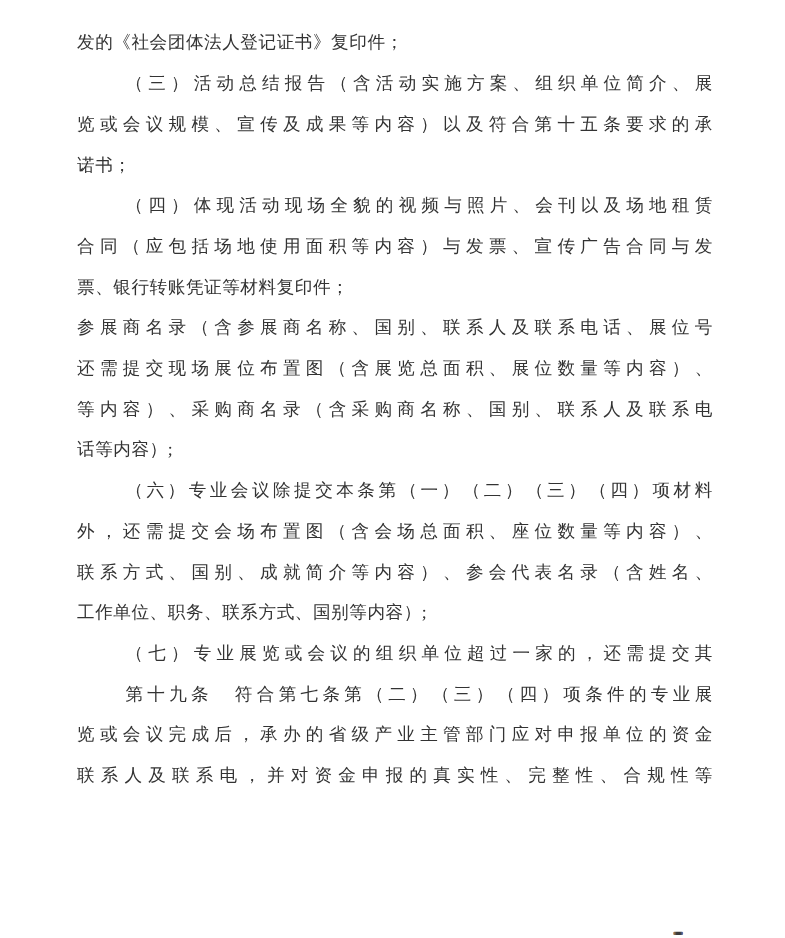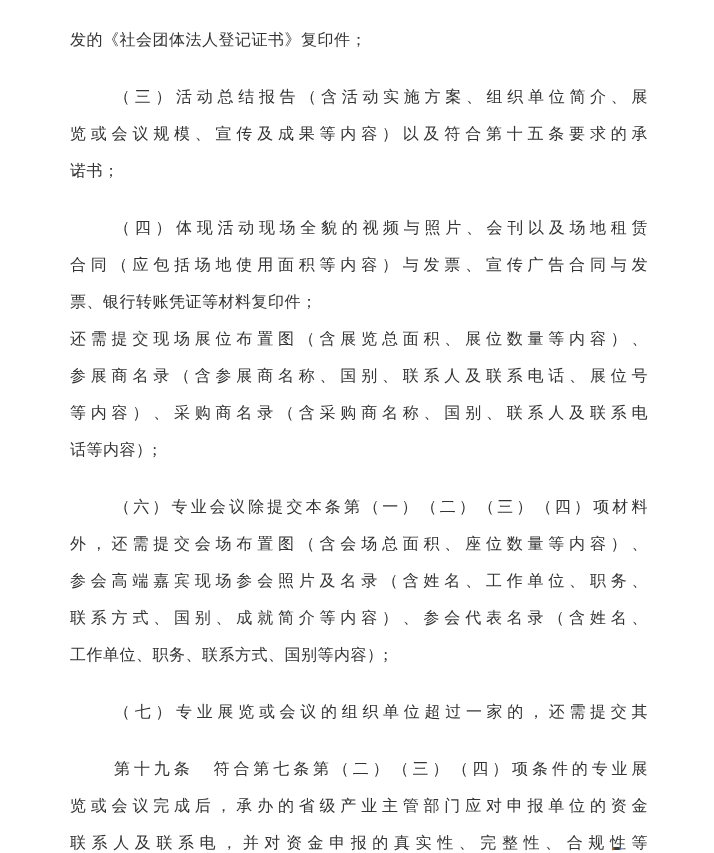--- a/index.html
+++ b/index.html
@@ -32,21 +32,20 @@
     overflow: hidden;
   }
   
   .ln.end {
     text-align: left;
     text-align-last: left;
   }
   
   .ln.ind {
     padding-left: 44px;
-    margin-top: 20px;
   }
   
   .artifact {
     position: absolute;
     left: 612px;
     top: 847px;
     width: 9px;
     height: 3px;
     border-radius: 1px;
     background: linear-gradient(90deg, #c08a50 0%, #3a3a3a 35%, #3a3a3a 70%, #5b79c0 100%);
@@ -56,27 +55,26 @@
 <body>
 
 <div class="page">
   <div class="ln end">发的《社会团体法人登记证书》复印件；</div>
   <div class="ln ind">（三）活动总结报告（含活动实施方案、组织单位简介、展</div>
   <div class="ln">览或会议规模、宣传及成果等内容）以及符合第十五条要求的承</div>
   <div class="ln end">诺书；</div>
   <div class="ln ind">（四）体现活动现场全貌的视频与照片、会刊以及场地租赁</div>
   <div class="ln">合同（应包括场地使用面积等内容）与发票、宣传广告合同与发</div>
   <div class="ln end">票、银行转账凭证等材料复印件；</div>
+  <div class="ln">参展商名录（含参展商名称、国别、联系人及联系电话、展位号</div>
   <div class="ln">还需提交现场展位布置图（含展览总面积、展位数量等内容）、</div>
-  <div class="ln">参展商名录（含参展商名称、国别、联系人及联系电话、展位号</div>
   <div class="ln">等内容）、采购商名录（含采购商名称、国别、联系人及联系电</div>
   <div class="ln end">话等内容）;</div>
   <div class="ln ind">（六）专业会议除提交本条第（一）（二）（三）（四）项材料</div>
   <div class="ln">外，还需提交会场布置图（含会场总面积、座位数量等内容）、</div>
-  <div class="ln">参会高端嘉宾现场参会照片及名录（含姓名、工作单位、职务、</div>
   <div class="ln">联系方式、国别、成就简介等内容）、参会代表名录（含姓名、</div>
   <div class="ln end">工作单位、职务、联系方式、国别等内容）;</div>
   <div class="ln ind">（七）专业展览或会议的组织单位超过一家的，还需提交其</div>
   <div class="ln ind">第十九条　符合第七条第（二）（三）（四）项条件的专业展</div>
   <div class="ln">览或会议完成后，承办的省级产业主管部门应对申报单位的资金</div>
   <div class="ln">联系人及联系电，并对资金申报的真实性、完整性、合规性等</div>
 </div>
 
 <div class="artifact"></div>
 

